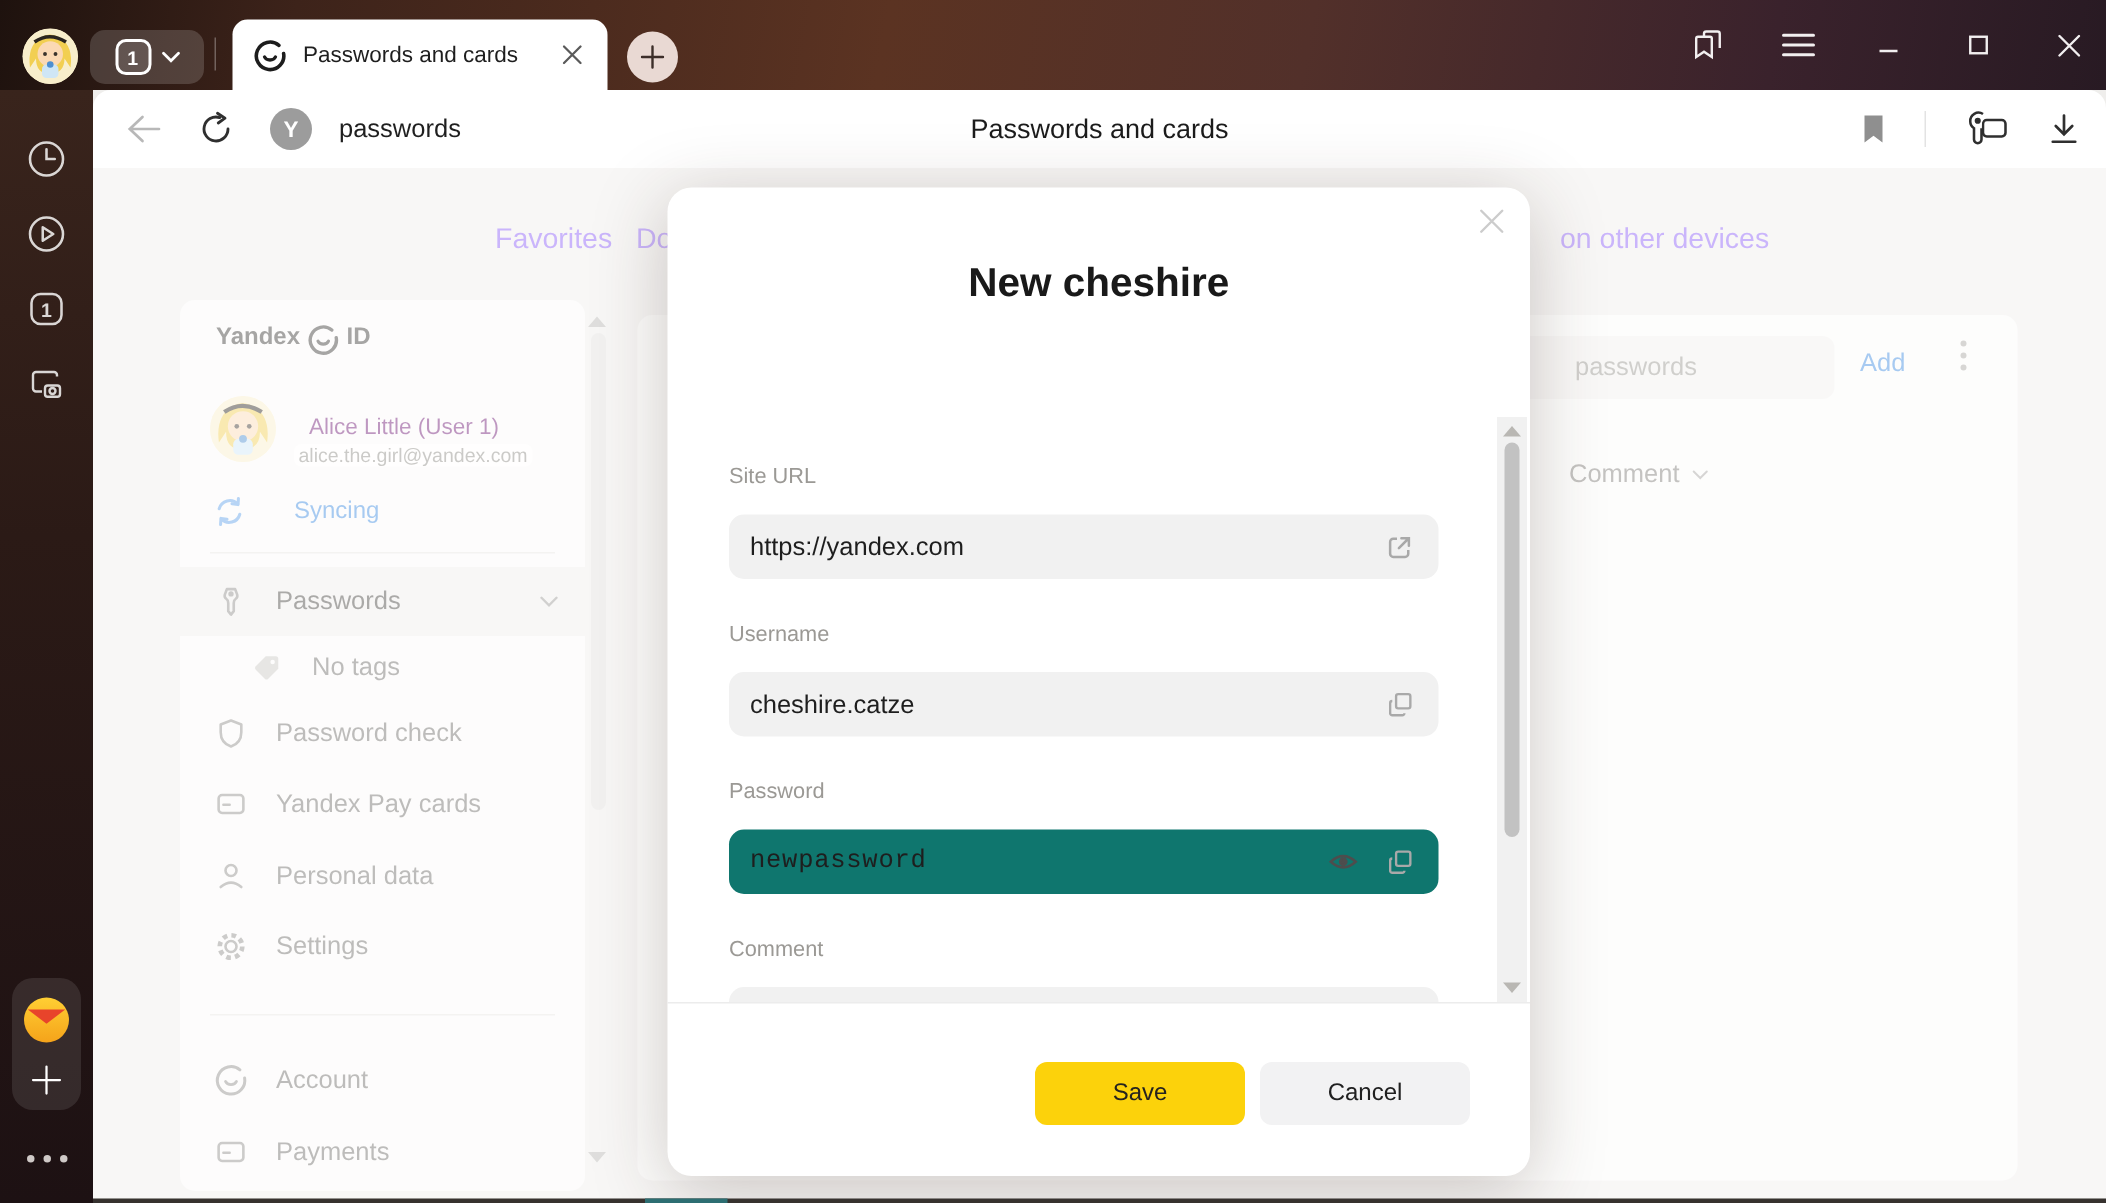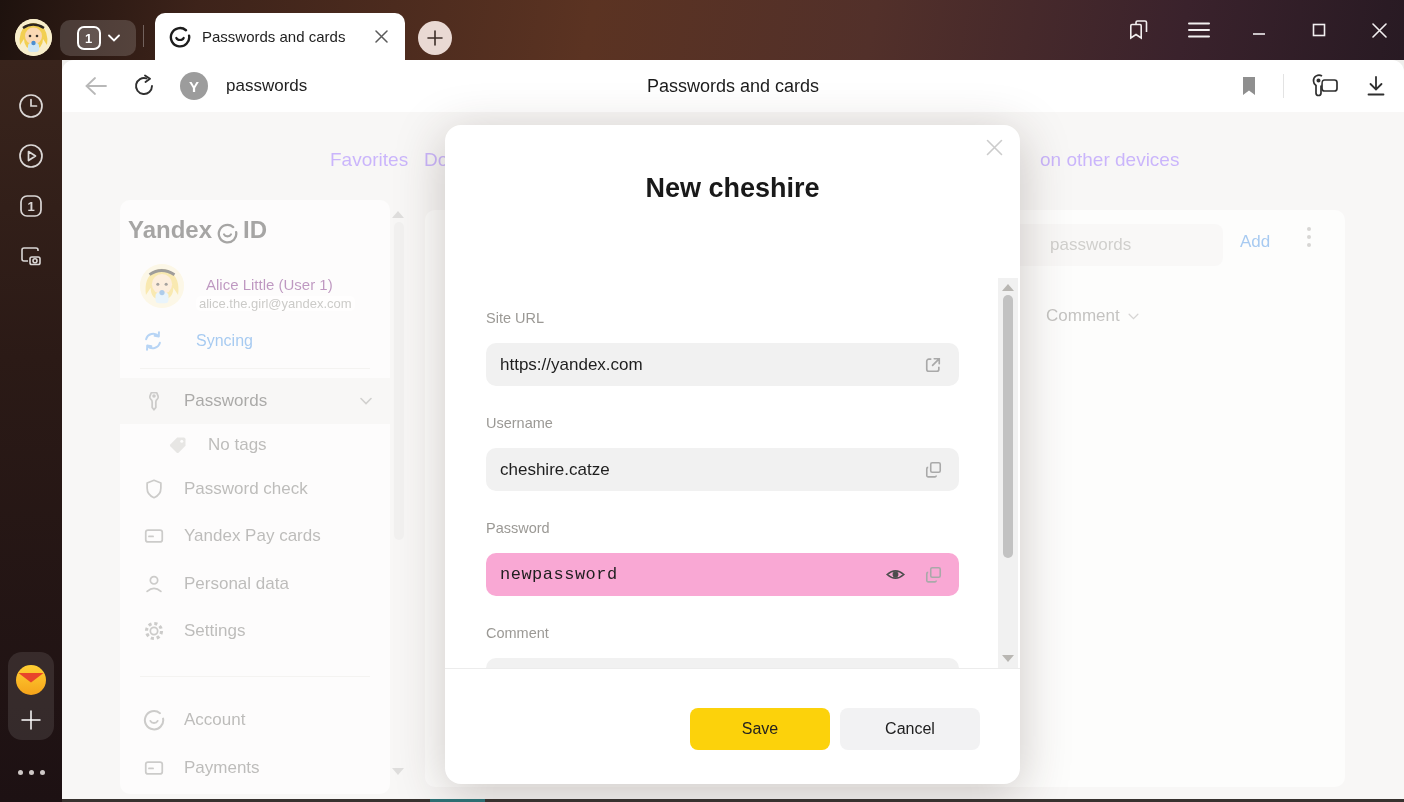--- a/index.html
+++ b/index.html
@@ -48,22 +48,22 @@
     display:flex; align-items:center; justify-content:center; font-size:15px; font-weight:bold; cursor:pointer; }
   .tb-address { font-size:17px; color:#1f1f1f; margin-left:-6px; cursor:text; }
   .tb-title { position:absolute; left:0; right:0; text-align:center; font-size:18px; color:#1c1c1c; }
   .tb-right { position:absolute; right:18px; display:flex; align-items:center; gap:26px; color:#3f3f3f; }
   .tb-vdiv { width:1px; height:24px; background:#e3e3e3; }
 
   
   .page { position:absolute; left:62px; top:112px; width:1342px; height:687px; background:#efeeec; z-index:1; }
   .pg-tab { position:absolute; top:37px; font-size:19px; color:#8b5cf6; cursor:pointer; white-space:nowrap; }
   .panel { position:absolute; left:58px; top:88px; width:270px; height:594px; background:#faf9f8; border-radius:10px; }
-  .logo-row { position:absolute; left:8px; top:16px; display:flex; align-items:flex-end; gap:5px;
-    font-size:24px; font-weight:bold; color:#3a3836; }
+  .logo-row { position:absolute; left:24px; top:16px; display:flex; align-items:flex-start; gap:5px;
+    font-size:16px; font-weight:bold; color:#3a3836; }
   .user-name { position:absolute; left:86px; top:76px; font-size:15px; font-weight:normal; color:#701a75; }
   .user-mail { position:absolute; left:76px; top:96px; font-size:13px; color:#8d8b85; background:#fefdfc;
     padding:0 3px; border-radius:5px; }
   .user-av { position:absolute; left:20px; top:64px; width:44px; height:44px; border-radius:50%; overflow:hidden; background:#fbeecb; }
   .sync-row { position:absolute; left:22px; top:130px; display:flex; align-items:center; gap:32px;
     color:#3d8be0; font-size:16px; cursor:pointer; }
   .p-div { position:absolute; left:20px; width:230px; height:1px; background:#e6e4e1; }
   .nav-item { position:absolute; left:0; width:270px; height:46px; display:flex; align-items:center;
     color:#6e6c68; font-size:17px; cursor:pointer; }
   .nav-item .nico { width:24px; display:flex; justify-content:center; margin-left:22px; margin-right:18px; color:#8f8d89; }
@@ -89,21 +89,21 @@
   .modal { position:absolute; left:445px; top:125px; width:575px; height:659px; background:#fff;
     border-radius:16px; box-shadow:0 10px 50px rgba(60,40,30,0.25); z-index:3; }
   .m-close { position:absolute; right:14px; top:10px; width:24px; height:24px; display:flex;
     align-items:center; justify-content:center; color:#cccccc; cursor:pointer; }
   .m-title { position:absolute; left:0; right:0; top:48px; text-align:center; font-size:27px;
     font-weight:600; color:#191919; }
   .m-body { position:absolute; left:0; top:153px; width:575px; height:390px; overflow:hidden;padding-left:47px; }
   .f-label { position:absolute; left:41px; font-size:14.5px; color:#9b9995; }
   .f-field { position:absolute; left:41px; width:473px; height:43px; background:#f1f1f1; border-radius:10px;
     display:flex; align-items:center; padding:0 14px; gap:14px; cursor:text; }
-  .f-field.darker { background:#f9a8d4; }
+  .f-field.darker { background:#0f766e; }
   .f-val { flex:1; font-size:17px; color:#1e1e1e; }
   .f-val.mono { font-family:"Liberation Mono","DejaVu Sans Mono",monospace; font-size:17px; letter-spacing:0.5px; }
   .f-ico { display:flex; align-items:center; justify-content:center; width:24px; height:24px;
     color:#a9a9a9; cursor:pointer; flex:none; }
   .f-ico.dark { color:#4d4d4d; }
   .mscroll { position:absolute; left:553px; top:153px; width:20px; height:390px; background:#f1f1f1; }
   .mscroll .tri-up { position:absolute; left:4px; top:6px; }
   .mscroll .tri-dn { position:absolute; left:4px; bottom:6px; }
   .m-thumb { position:absolute; left:5px; top:17px; width:10px; height:263px; border-radius:5px; background:#c2c2c2; cursor:pointer; }
   .m-footer { position:absolute; left:0; top:543px; width:575px; height:116px; border-top:1px solid #ececec; }

